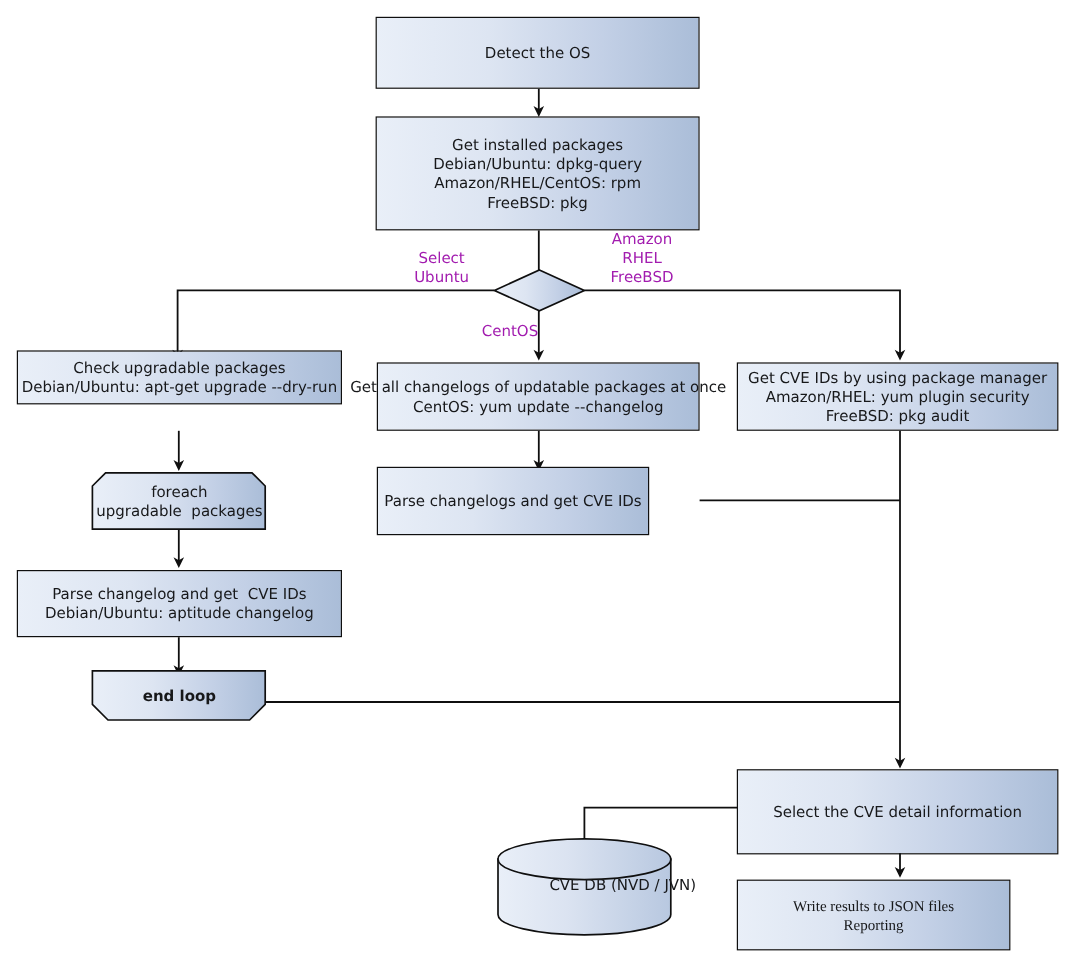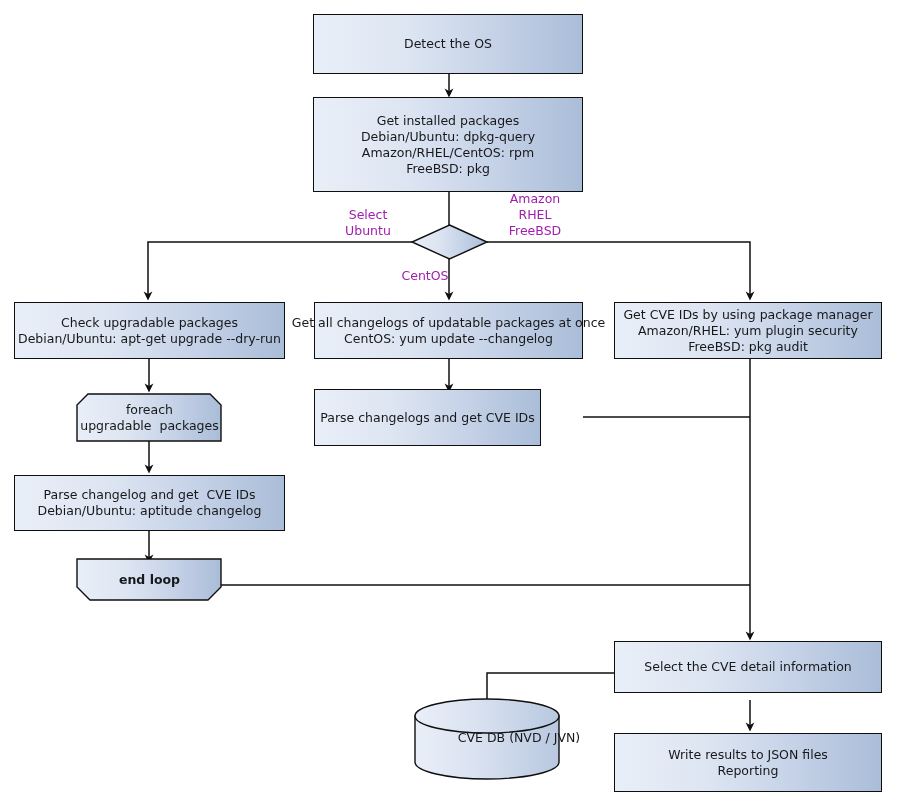--- a/index.html
+++ b/index.html
@@ -103,21 +103,21 @@
     <span>Detect the OS</span>
   </div>
 
   <div class="node box" style="left:313px;top:97px;width:270px;height:95px;">
     <span>Get installed packages
 Debian/Ubuntu: dpkg-query
 Amazon/RHEL/CentOS: rpm
 FreeBSD: pkg</span>
   </div>
 
-  <div class="node box" style="left:14px;top:302px;width:271px;height:57px;align-items:center;">
+  <div class="node box" style="left:14px;top:292px;width:271px;height:45px;align-items:center;">
     <span>Check upgradable packages
 Debian/Ubuntu: apt-get upgrade --dry-run</span>
   </div>
 
   <div class="node box" style="left:314px;top:302px;width:269px;height:57px;">
     <span>Get all changelogs of updatable packages at once
 CentOS: yum update --changelog</span>
   </div>
 
   <div class="node box" style="left:614px;top:302px;width:268px;height:57px;">
@@ -137,25 +137,25 @@
   </div>
 
   <div class="node box" style="left:314px;top:389px;width:227px;height:57px;">
     <span>Parse changelogs and get CVE IDs</span>
   </div>
 
   <div class="node" style="left:77px;top:559px;width:145px;height:41px;font-weight:bold;">
     <span>end loop</span>
   </div>
 
-  <div class="node box" style="left:614px;top:641px;width:268px;height:52px;">
+  <div class="node box" style="left:614px;top:641px;width:268px;height:71px;">
     <span>Select the CVE detail information</span>
   </div>
 
-  <div class="node box" style="left:614px;top:733px;width:268px;height:59px;">
+  <div class="node box" style="left:614px;top:733px;width:228px;height:59px;font-family:Liberation Serif, serif;">
     <span>Write results to JSON files
 Reporting</span>
   </div>
 
   <div class="node" style="left:415px;top:722px;width:144px;height:32px;margin-left:32px;">
     <span>CVE DB (NVD / JVN)</span>
   </div>
 
   <div class="label" style="left:330px;top:207px;width:76px;">Select
 Ubuntu</div>

